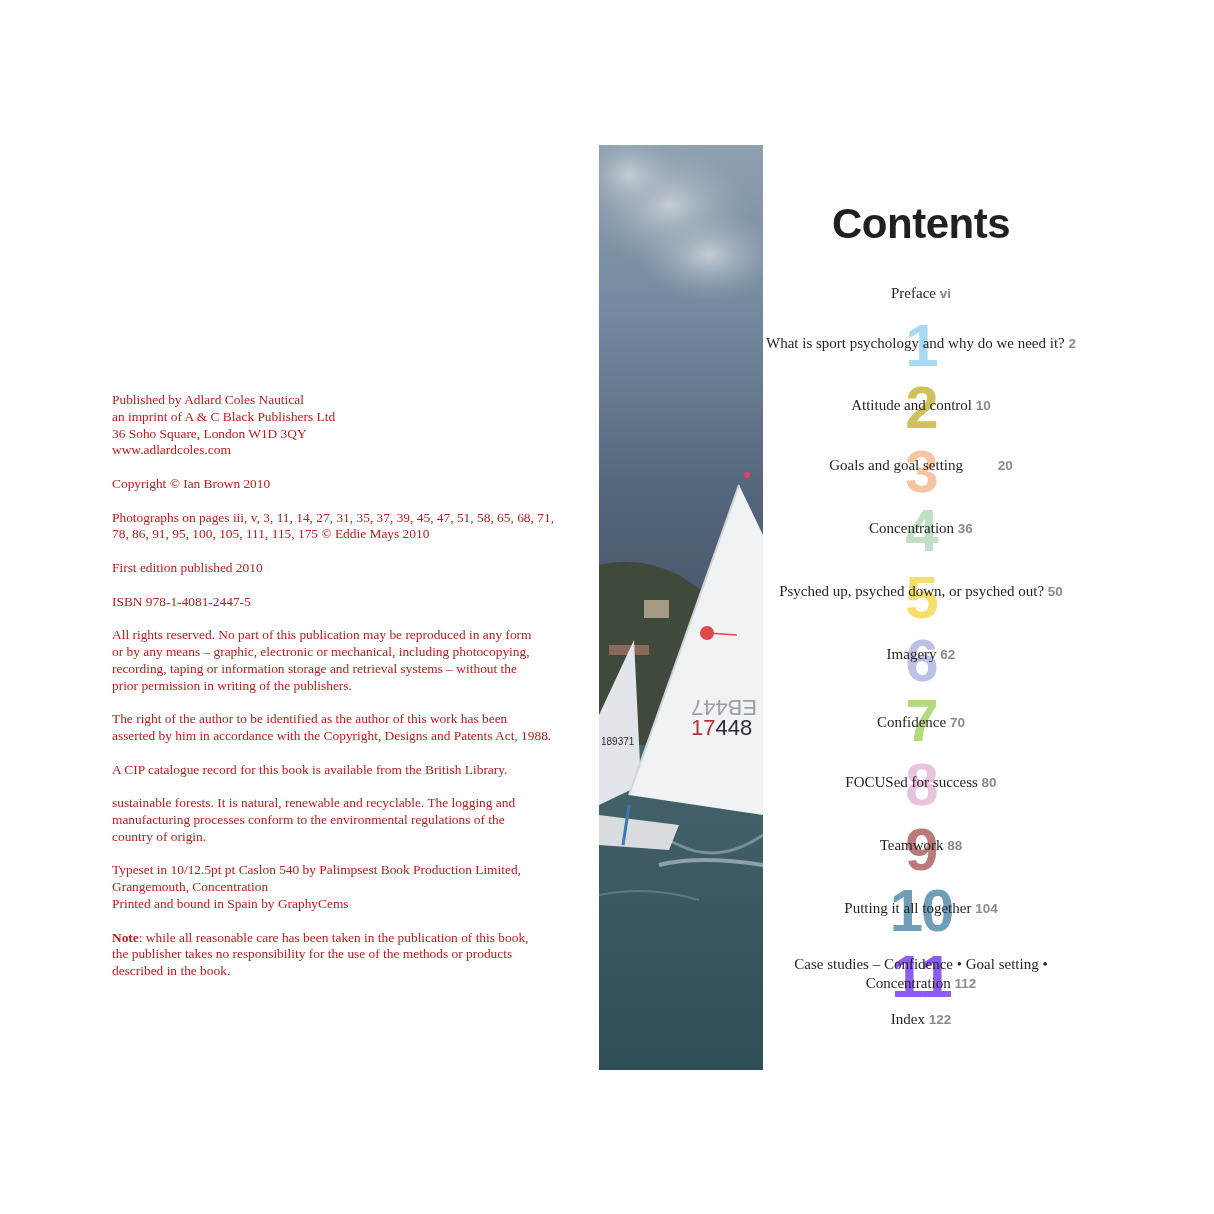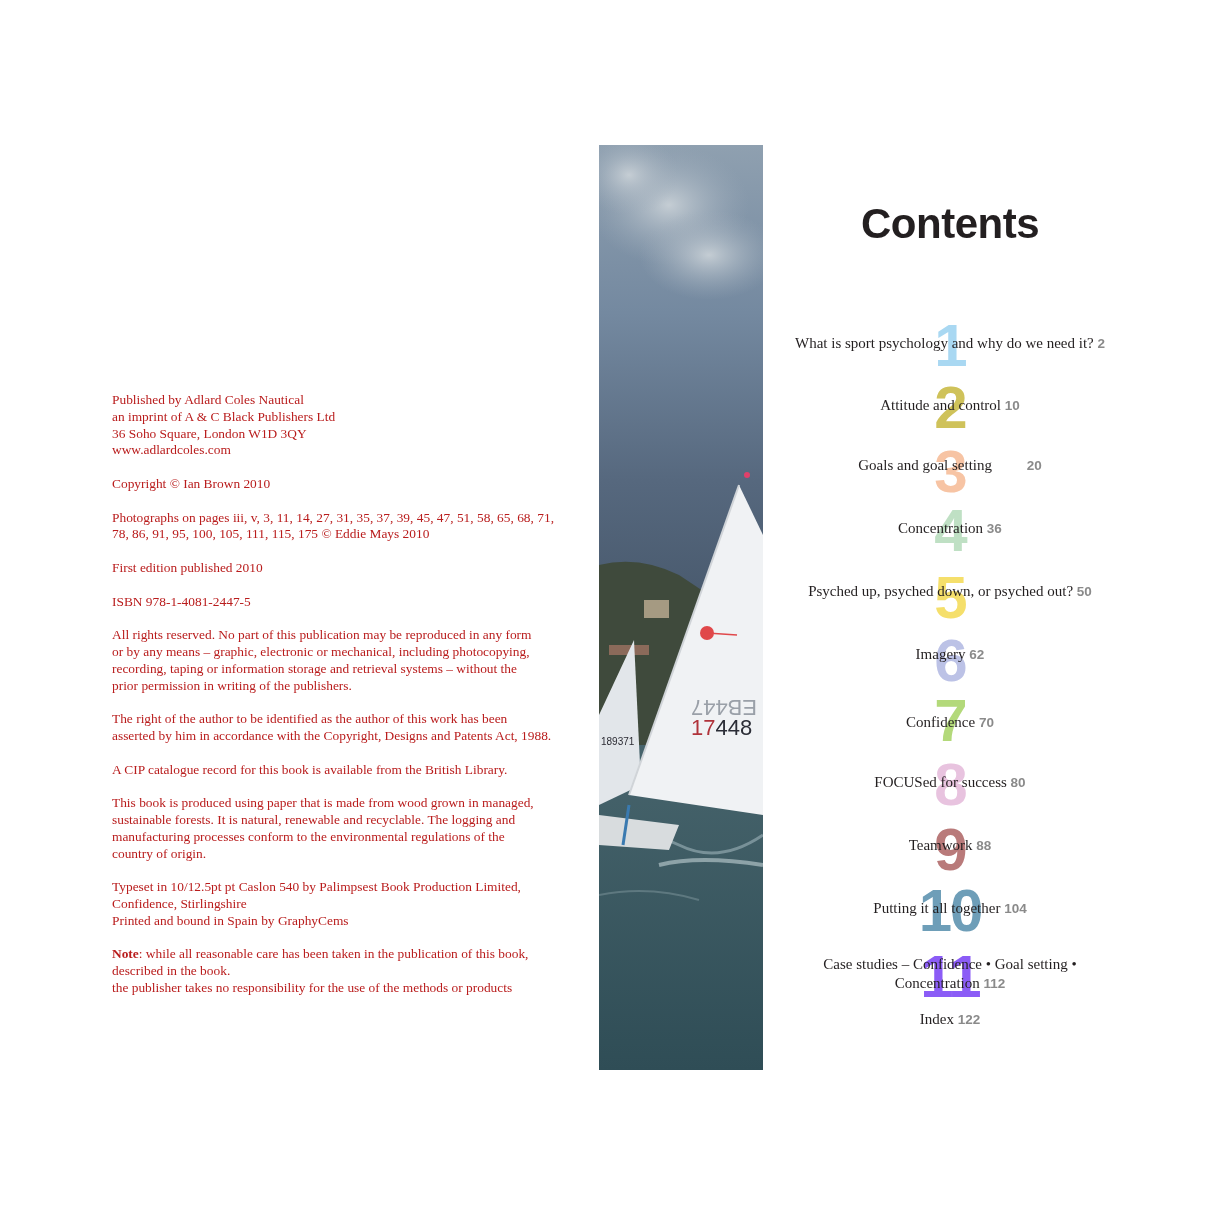--- a/index.html
+++ b/index.html
@@ -9,21 +9,21 @@
     .imprint { position: absolute; left: 112px; top: 392px; width: 470px; font-size: 13.4px; line-height: 16.8px; color: #b91c1c; }
     .imprint p { margin: 0 0 16.8px 0; }
     .imprint .line { display: block; white-space: nowrap; }
     .imprint b { font-weight: bold; text-align: right; }
 
     
     .photo { position: absolute; left: 599px; top: 145px; width: 164px; height: 925px; overflow: hidden; }
     .photo svg { display: block; }
 
     
-    .contents { position: absolute; left: 790px; top: 0; width: 320px; height: 1214px; }
+    .contents { position: absolute; left: 761px; top: 0; width: 320px; height: 1214px; }
     .contents-title { position: absolute; left: 0; width: 320px; top: 200px; text-align: center; font-family: "Liberation Sans", "DejaVu Sans", sans-serif; font-weight: bold; font-size: 42px; letter-spacing: -0.5px; color: #231f20; }
     .entry { position: absolute; left: 0; width: 320px; text-align: center; font-size: 15px; line-height: 19px; color: #231f20; }
     .entry .num { position: absolute; left: 0; width: 320px; text-align: center; font-family: "Liberation Sans", "DejaVu Sans", sans-serif; font-weight: bold; font-size: 60px; line-height: 60px; z-index: 0; letter-spacing: -2px; }
     .entry .label { position: relative; z-index: 1; }
     .entry .page { font-family: "Liberation Sans", "DejaVu Sans", sans-serif; font-weight: bold; font-size: 13.5px; color: #8a8a8a; }
   </style>
 </head>
 <body>
 
 <div class="imprint">
@@ -53,34 +53,33 @@
     <span class="line">prior permission in writing of the publishers.</span>
   </p>
   <p>
     <span class="line">The right of the author to be identified as the author of this work has been</span>
     <span class="line">asserted by him in accordance with the Copyright, Designs and Patents Act, 1988.</span>
   </p>
   <p>
       <span class="line">A CIP catalogue record for this book is available from the British Library.</span>
     </p>
   <p>
-    <span class="line">This book is produced using paper that is made from wood grown in managed,</span>
     <span class="line">sustainable forests. It is natural, renewable and recyclable. The logging and</span>
     <span class="line">manufacturing processes conform to the environmental regulations of the</span>
     <span class="line">country of origin.</span>
   </p>
   <p>
     <span class="line">Typeset in 10/12.5pt pt Caslon 540 by Palimpsest Book Production Limited,</span>
-    <span class="line">Confidence, Stirlingshire</span>
+    <span class="line">Grangemouth, Concentration</span>
     <span class="line">Printed and bound in Spain by GraphyCems</span>
   </p>
   <p>
     <span class="line"><b>Note</b><span>: while all reasonable care has been taken in the publication of this book,</span></span>
+    <span class="line">the publisher takes no responsibility for the use of the methods or products</span>
     <span class="line">described in the book.</span>
-    <span class="line">the publisher takes no responsibility for the use of the methods or products</span>
   </p>
 </div>
 
 <div class="photo">
   <svg width="164" height="925" viewBox="0 0 164 925" xmlns="http://www.w3.org/2000/svg">
     <defs>
       <linearGradient id="sky" x1="0" y1="0" x2="0" y2="1">
         <stop offset="0" stop-color="#8fa0b0"></stop>
         <stop offset="0.3" stop-color="#7489a0"></stop>
         <stop offset="0.6" stop-color="#56687e"></stop>
@@ -121,20 +120,24 @@
 
     <path d="M0 670 L80 680 L70 705 L0 700 Z" fill="#d8dcde"></path>
     <line x1="30" y1="660" x2="24" y2="700" stroke="#3a7ab0" stroke-width="3"></line>
     <circle cx="148" cy="330" r="3" fill="#e0406a"></circle>
   </svg>
 </div>
 
 <div class="contents">
   <div class="contents-title">Contents</div>
 
+  <div class="entry" style="top:284px;">
+    <span class="label">Preface</span>
+    <span class="page">vi</span>
+  </div>
 
   <div class="entry" style="top:334px;">
     <span class="num" style="top:-18px;color:#a9d8f2;">1</span>
     <span class="label">What is sport psychology and why do we need it?</span>
     <span class="page" style="position:relative;z-index:1;">2</span>
   </div>
 
   <div class="entry" style="top:396px;">
     <span class="num" style="top:-18px;color:#cfc25a;">2</span>
     <span class="label">Attitude and control</span>

